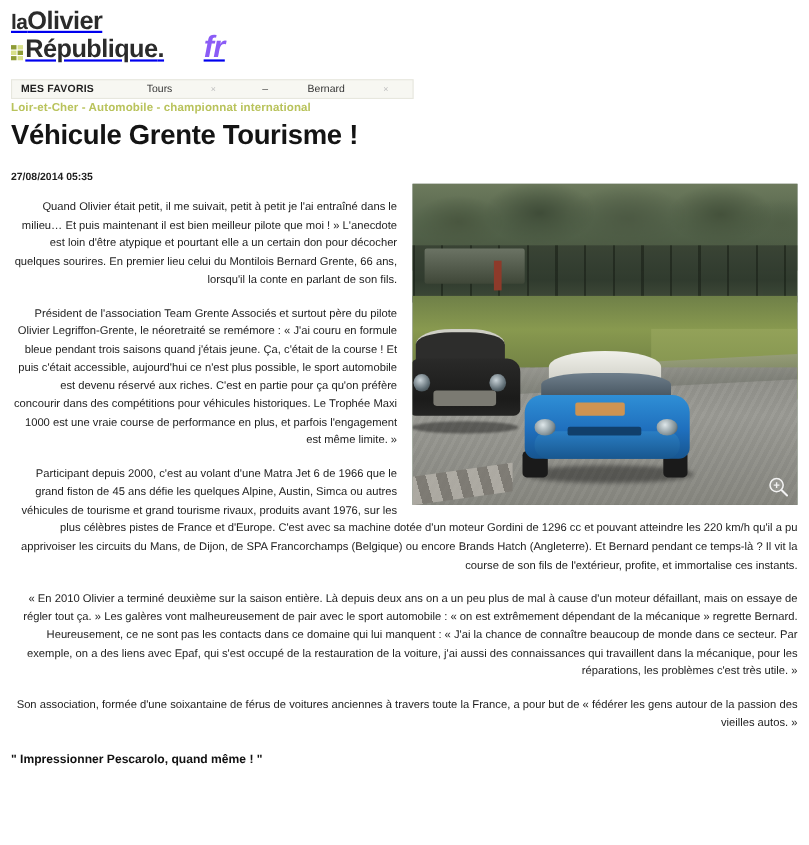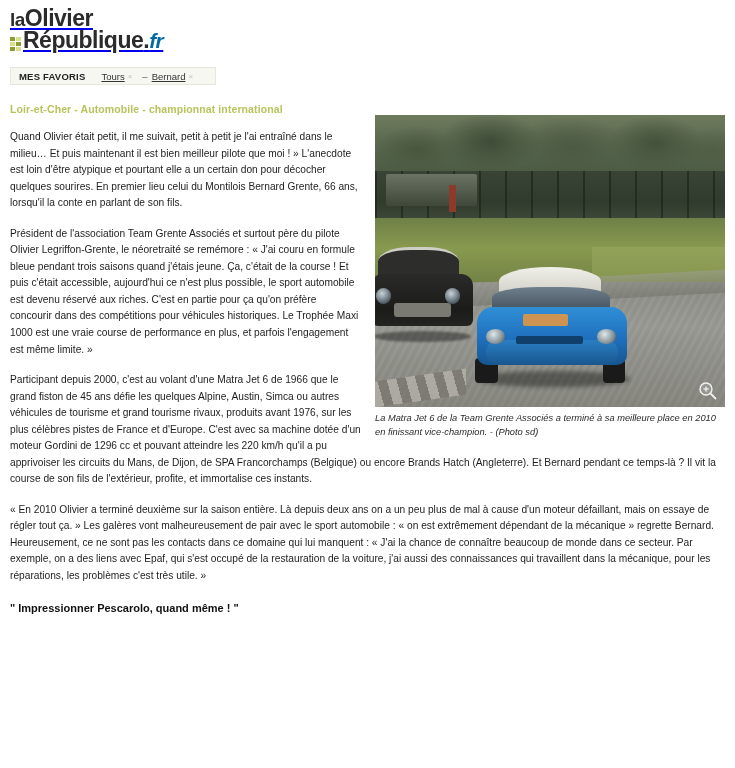--- a/index.html
+++ b/index.html
@@ -49,67 +49,68 @@
     vertical-align: -2px;
     margin-right: 2px;
     position: relative;
     top: 1px;
   }
   .logo-dot {
     color: #2b2b2b;
     font-size: 23px;
   }
   .logo-fr {
-    color: #0369a1;
-    font-size: 21px;
+    color: #8b5cf6;
+    font-size: 28px;
     font-style: italic;
     font-weight: bold;
+    margin-left: 36px;
   }
 
   
   .favbar {
     margin: 16px 0 0 10px;
     background: #f7f7f2;
     border: 1px solid #e7e7de;
     display: inline-flex;
     align-items: center;
     height: 18px;
     padding: 2px 12px 2px 8px;
     font-size: 9px;
     box-sizing: border-box;
+    gap: 32px;
   }
   .fav-title {
     font-weight: bold;
     color: #222;
     letter-spacing: 0.2px;
     margin-right: 16px;
     font-size: 9.5px;
   }
   .fav-item {
     color: #333;
     margin-right: 3px;
     font-size: 9.5px;
-    text-decoration: underline;
   }
   .fav-close {
     color: #bdbdbd;
     font-size: 8px;
     margin-right: 10px;
     cursor: pointer;
   }
   .fav-sep {
     color: #555;
     margin-right: 4px;
     font-size: 9.5px;
   }
 
   
   .article {
     padding: 0 10px;
-    margin-top: 18px;
+    margin-top: 2px;
   }
   .kicker {
     color: #b9c35c;
     font-size: 10.5px;
     font-weight: bold;
     letter-spacing: 0.1px;
   }
   .headline {
     font-size: 25px;
     font-weight: bold;
@@ -295,21 +296,21 @@
     font-weight: bold;
     line-height: 1.52;
     color: #121212;
     margin: 14px 0 0 0;
   }
   .para {
     font-size: 10.2px;
     line-height: 1.62;
     color: #1d1d1d;
     margin: 14px 0 0 0;
-    text-align: left;
+    text-align: right;
   }
   .subhead {
     font-size: 11px;
     font-weight: bold;
     color: #111;
     margin: 18px 0 0 0;
   }
   .clearfix::after { content:""; display:block; clear:both; }
 </style>
 </head>
@@ -347,20 +348,22 @@
 
   <span class="fav-sep">–</span>
   <span class="fav-item">Bernard</span>
   <span class="fav-close">×</span>
 </div>
 
 
 <div class="article clearfix">
 
   <div class="kicker">Loir-et-Cher - Automobile - championnat international</div>
+  <h1 class="headline">Véhicule Grente Tourisme !</h1>
+  <div class="pubdate">27/08/2014 05:35</div>
 
   <figure class="figure">
     <div class="photo">
       <div class="ph-sky"></div>
       <div class="ph-trees"></div>
       <div class="ph-fence"></div>
       <div class="ph-truck"></div>
       <div class="ph-redpost"></div>
       <div class="ph-grass"></div>
       <div class="ph-grass2"></div>
@@ -393,27 +396,27 @@
 
       <span class="zoom-btn">
         <svg width="19" height="19" viewBox="0 0 19 19" aria-hidden="true">
           <circle cx="8" cy="8" r="6" fill="rgba(255,255,255,0.12)" stroke="#f2f2f2" stroke-width="1.4"></circle>
           <line x1="12.4" y1="12.4" x2="17.5" y2="17.5" stroke="#f2f2f2" stroke-width="1.8" stroke-linecap="round"></line>
           <line x1="5.4" y1="8" x2="10.6" y2="8" stroke="#f2f2f2" stroke-width="1.3"></line>
           <line x1="8" y1="5.4" x2="8" y2="10.6" stroke="#f2f2f2" stroke-width="1.3"></line>
         </svg>
       </span>
     </div>
-    <figcaption class="caption">La Matra Jet 6 de la Team Grente Associés a terminé à sa meilleure place en 2010 en finissant vice-champion. - (Photo sd)</figcaption>
   </figure>
 
 
   <p class="para">Quand Olivier était petit, il me suivait, petit à petit je l'ai entraîné dans le milieu… Et puis maintenant il est bien meilleur pilote que moi ! » L'anecdote est loin d'être atypique et pourtant elle a un certain don pour décocher quelques sourires. En premier lieu celui du Montilois Bernard Grente, 66 ans, lorsqu'il la conte en parlant de son fils.</p>
   <p class="para">Président de l'association Team Grente Associés et surtout père du pilote Olivier Legriffon-Grente, le néoretraité se remémore : « J'ai couru en formule bleue pendant trois saisons quand j'étais jeune. Ça, c'était de la course ! Et puis c'était accessible, aujourd'hui ce n'est plus possible, le sport automobile est devenu réservé aux riches. C'est en partie pour ça qu'on préfère concourir dans des compétitions pour véhicules historiques. Le Trophée Maxi 1000 est une vraie course de performance en plus, et parfois l'engagement est même limite. »</p>
   <p class="para">Participant depuis 2000, c'est au volant d'une Matra Jet 6 de 1966 que le grand fiston de 45 ans défie les quelques Alpine, Austin, Simca ou autres véhicules de tourisme et grand tourisme rivaux, produits avant 1976, sur les plus célèbres pistes de France et d'Europe. C'est avec sa machine dotée d'un moteur Gordini de 1296 cc et pouvant atteindre les 220 km/h qu'il a pu apprivoiser les circuits du Mans, de Dijon, de SPA Francorchamps (Belgique) ou encore Brands Hatch (Angleterre). Et Bernard pendant ce temps-là ? Il vit la course de son fils de l'extérieur, profite, et immortalise ces instants.</p>
   <p class="para">« En 2010 Olivier a terminé deuxième sur la saison entière. Là depuis deux ans on a un peu plus de mal à cause d'un moteur défaillant, mais on essaye de régler tout ça. » Les galères vont malheureusement de pair avec le sport automobile : « on est extrêmement dépendant de la mécanique » regrette Bernard. Heureusement, ce ne sont pas les contacts dans ce domaine qui lui manquent : « J'ai la chance de connaître beaucoup de monde dans ce secteur. Par exemple, on a des liens avec Epaf, qui s'est occupé de la restauration de la voiture, j'ai aussi des connaissances qui travaillent dans la mécanique, pour les réparations, les problèmes c'est très utile. »</p>
+  <p class="para">Son association, formée d'une soixantaine de férus de voitures anciennes à travers toute la France, a pour but de « fédérer les gens autour de la passion des vieilles autos. »</p>
 
   <h2 class="subhead">" Impressionner Pescarolo, quand même ! "</h2>
 
 </div>
 
 
 
 
 </body></html>

